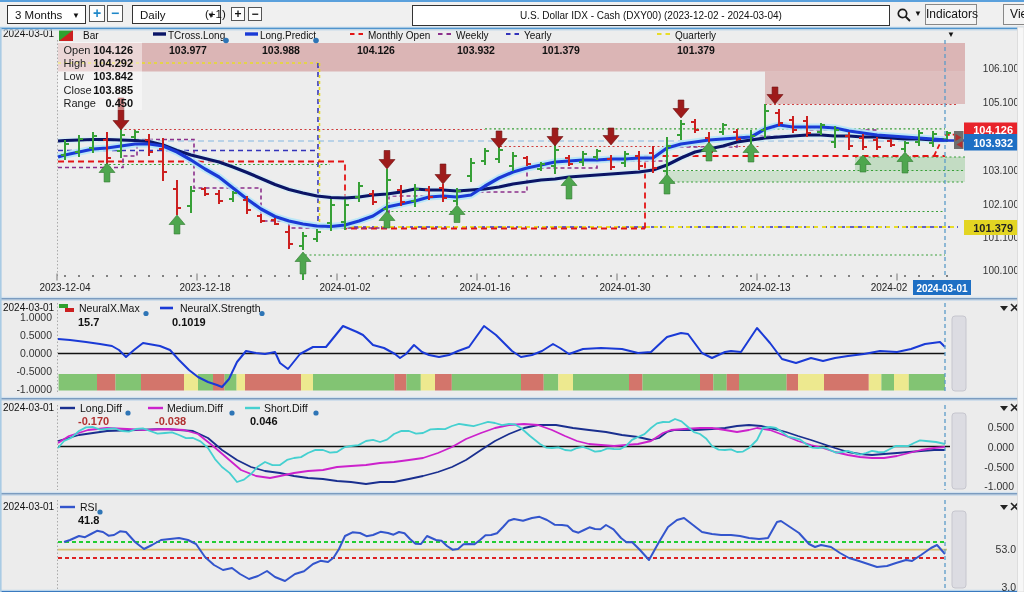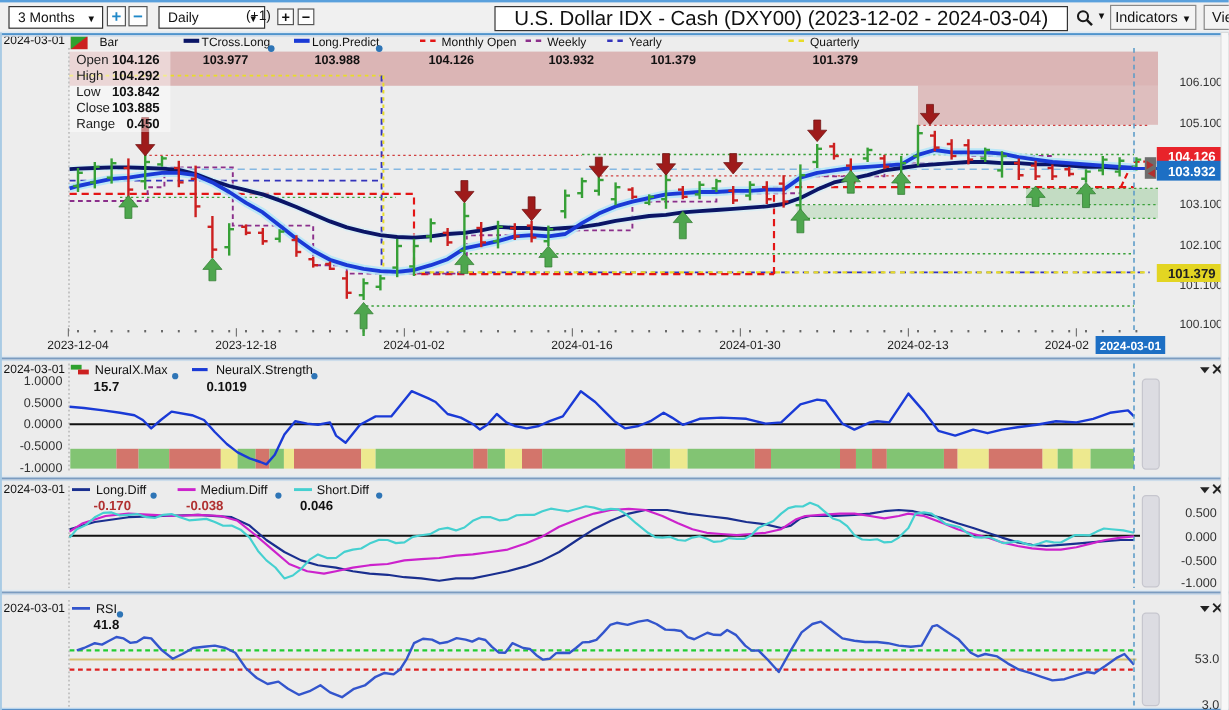--- a/index.html
+++ b/index.html
@@ -10,21 +10,21 @@
     font-size:11.5px; color:#111; line-height:19px; padding-left:7px; box-sizing:border-box; }
   .car { position:absolute; right:5px; font-size:8px; color:#111; }
   .btn { position:absolute; top:3px; width:16px; height:17px; background:#fdfdfd;
     border:1px solid #555; box-sizing:border-box; text-align:center; line-height:15px;
     font-size:14px; font-weight:bold; }
   .bl { color:#1e87c8; }
   .bk { color:#111; top:5px; width:14px; height:14px; line-height:12px; font-size:12px; }
   .p1 { position:absolute; left:205px; top:6px; font-size:11.5px; color:#111; }
   #title { position:absolute; left:412px; top:3px; width:478px; height:21px; background:#fff;
     border:1px solid #333; box-sizing:border-box; text-align:center; line-height:19px;
-    font-size:17px; color:#111; white-space:nowrap; overflow:hidden; }
+    font-size:10px; color:#111; white-space:nowrap; overflow:hidden; }
   #mag { position:absolute; left:896px; top:5px; }
   #magcar { position:absolute; left:914px; top:7px; font-size:8px; color:#111; }
   .tbtn { position:absolute; top:2px; height:21px; border:1px solid #888; background:#f4f4f4;
     box-sizing:border-box; text-align:center; line-height:19px; font-size:12px; color:#111; }
 </style></head>
 <body>
 <div id="wrap">
 
 <div id="toolbar">
   <div class="sel" style="left:7px;width:79px;">3 Months<span class="car">▼</span></div>
@@ -33,21 +33,21 @@
   <div class="sel" style="left:132px;width:89px;">Daily<span class="car">▼</span></div>
   <div class="p1">(+1)</div>
   <div class="btn bk" style="left:231px;">+</div>
   <div class="btn bk" style="left:248px;">−</div>
   <div id="title">U.S. Dollar IDX - Cash (DXY00) (2023-12-02 - 2024-03-04)</div>
   <svg id="mag" width="16" height="16" viewBox="0 0 16 16">
         <circle cx="6.5" cy="6.5" r="4.2" fill="none" stroke="#1a1a1a" stroke-width="1.7"></circle>
         <line x1="9.6" y1="9.6" x2="14" y2="14" stroke="#1a1a1a" stroke-width="2"></line>
       </svg>
       <div id="magcar">▼</div>
-  <div class="tbtn" style="left:925px;width:72px;">Indicators <span style="font-size:8px;">▼</span></div>
+  <div class="tbtn" style="left:925px;width:52px;">Indicators <span style="font-size:8px;">▼</span></div>
   <div class="tbtn" style="left:1003px;width:40px;">View</div>
 </div>
 <svg width="1024" height="592" viewBox="0 0 1024 592" style="position:absolute;left:0;top:0;" font-family="Liberation Sans, sans-serif">
 <rect x="0" y="0" width="1024" height="592" fill="#ececec"></rect>
 <rect x="0" y="27" width="1024" height="270" fill="#ededed"></rect>
 <rect x="58" y="43" width="907" height="28.5" fill="#c87878" opacity="0.47"></rect>
 <rect x="765" y="71.5" width="200" height="32.5" fill="#c87878" opacity="0.40"></rect>
 <rect x="664" y="171" width="301" height="11" fill="#90c890" opacity="0.33"></rect>
 <rect x="855" y="157" width="110" height="14" fill="#90c890" opacity="0.45"></rect>
 <polyline points="58,150.5 318,150.5" fill="none" stroke="#3333bb" stroke-width="1.6" stroke-dasharray="5,4"></polyline>

